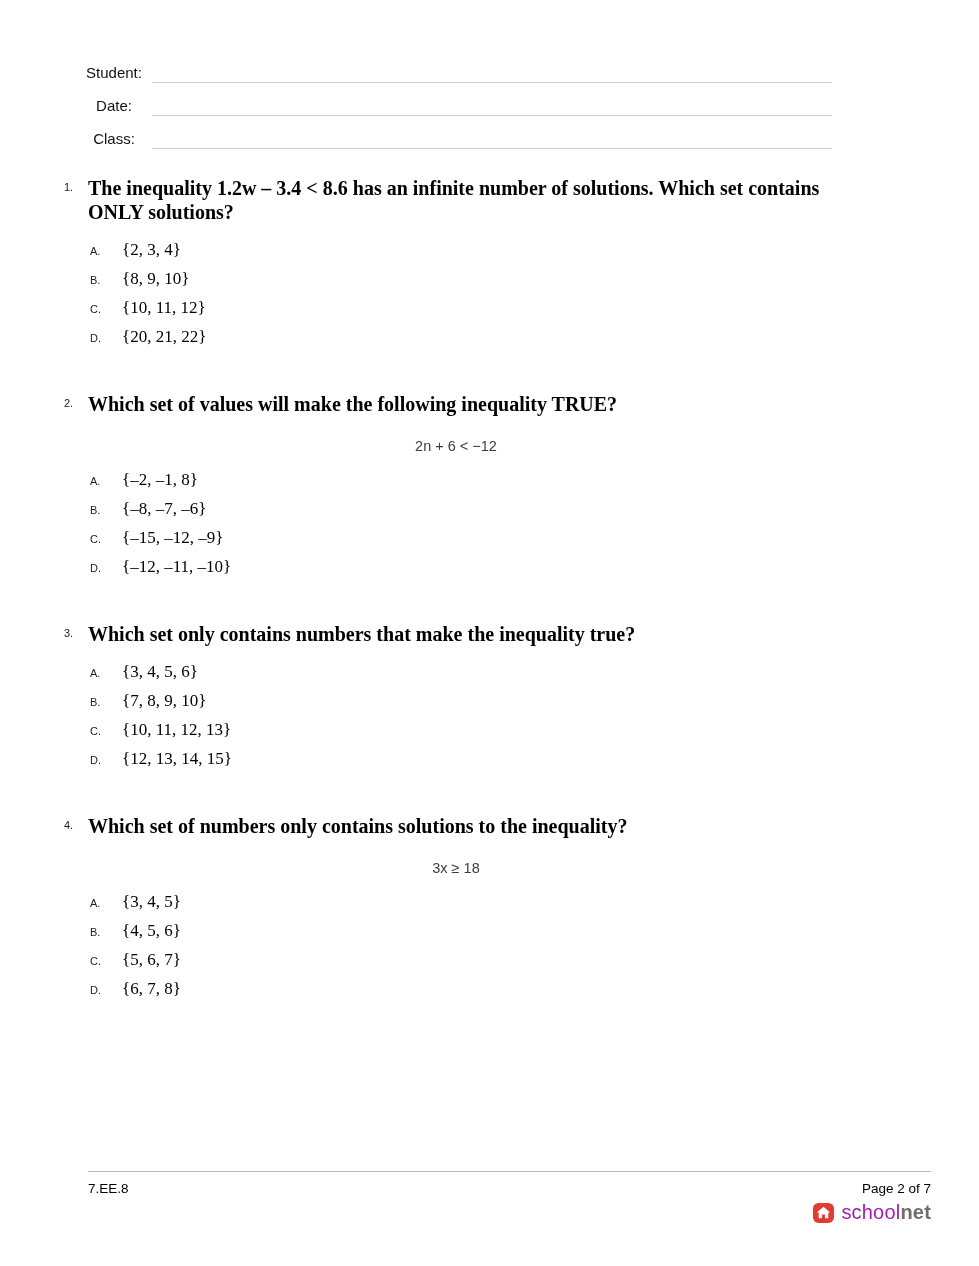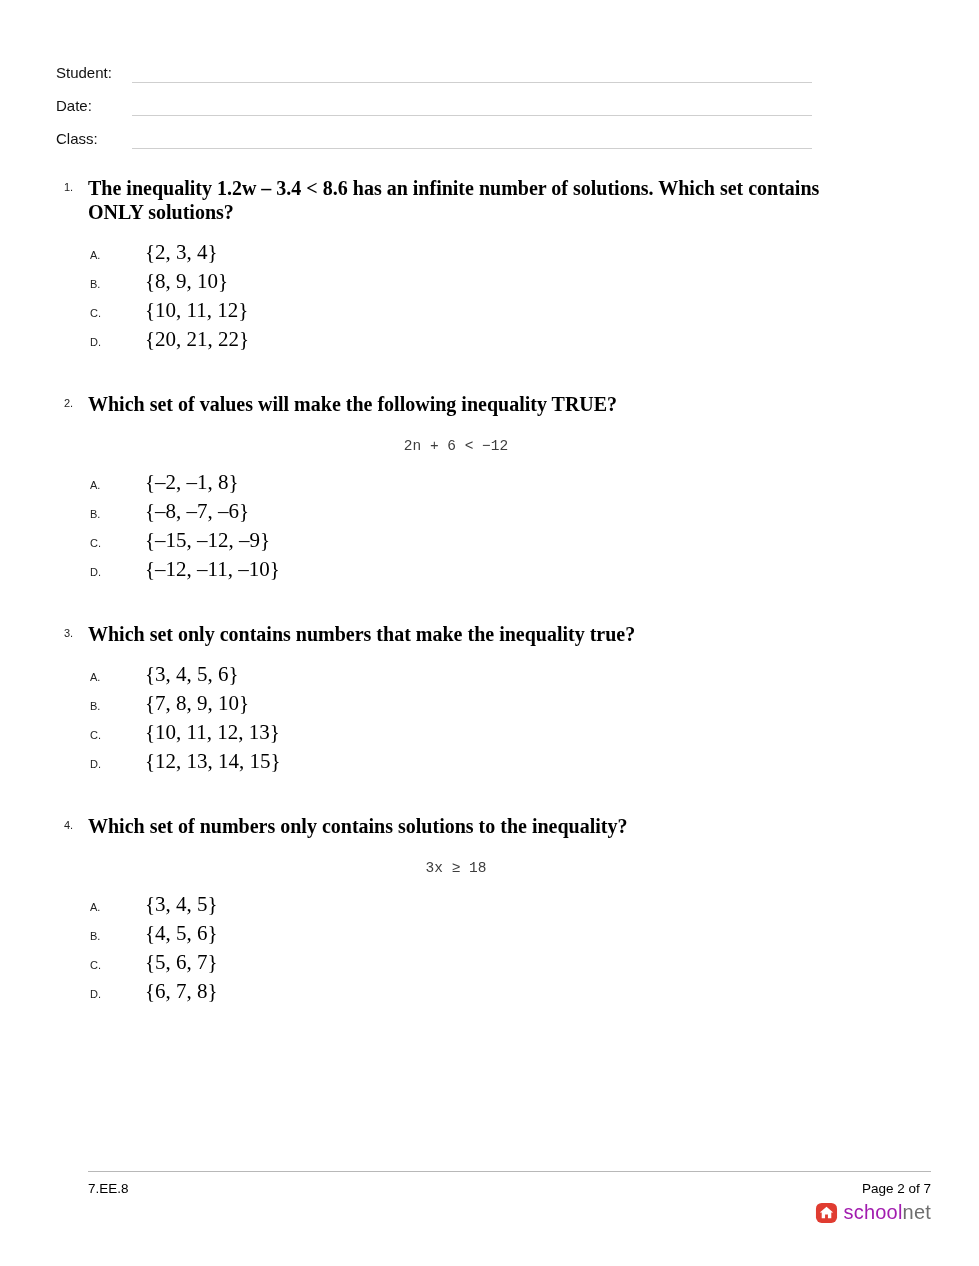--- a/index.html
+++ b/index.html
@@ -7,21 +7,21 @@
   .page {
     position: relative;
     width: 979px;
     height: 1266px;
     background: #ffffff;
     font-family: "Liberation Sans", sans-serif;
     overflow: hidden;
   }
 
   
-  .header-fields { position: absolute; top: 50px; left: 56px; width: 756px; }
+  .header-fields { position: absolute; top: 50px; left: 76px; width: 756px; text-align: center; }
   .field-row { display: flex; align-items: flex-end; height: 33px; }
   .field-label { font-size: 15px; color: #111; width: 76px; padding-bottom: 2px; }
   .field-line { flex: 1; border-bottom: 1px solid #cfcfcf; height: 100%; }
 
   
   .questions { position: absolute; top: 176px; left: 64px; width: 760px; }
   .question { margin-bottom: 36px; }
   .q-head { display: flex; }
   .q-num {
     width: 24px; flex: 0 0 24px;
@@ -29,59 +29,58 @@
   }
   .q-text {
     font-family: "Liberation Serif", serif;
     font-weight: bold;
     font-size: 20px;
     line-height: 24px;
     color: #000;
     width: 736px;
   }
   .q-equation {
-    font-family: Liberation Mono, monospace;
+    font-family: Liberation Sans, sans-serif;
     font-size: 14.5px;
     color: #3d3d3d;
     text-align: center;
     margin-top: 22px;
     width: 736px;
     margin-left: 24px;
   }
   .q-options { margin-left: 26px; margin-top: 16px; }
   .option { display: flex; align-items: baseline; height: 29px; }
   .opt-letter {
     width: 32px; flex: 0 0 32px;
     font-size: 11px; color: #222;
   }
   .opt-text {
     font-family: "Liberation Serif", serif;
-    font-size: 21px;
+    font-size: 17px;
     color: #000;
-    margin-left: 23px;
   }
 
   
   .footer { position: absolute; left: 88px; top: 1171px; width: 843px; }
   .footer-line { border-top: 1px solid #b8b8b8; height: 0; }
   .footer-row {
     display: flex; justify-content: space-between;
     margin-top: 9px; font-size: 13.5px; color: #000;
   }
   .logo-row {
     display: flex; justify-content: flex-end; align-items: center;
     margin-top: 5px; gap: 6px;
   }
   .logo-icon {
     width: 23px; height: 23px;
     display: inline-flex; align-items: center; justify-content: center;
   }
   .logo-text { font-size: 20px; letter-spacing: 0.2px; }
   .logo-school { color: #a21caf; }
-  .logo-net { color: #6e6e6e; font-weight: normal; }
+  .logo-net { color: #6e6e6e; font-weight: bold; }
 </style>
 </head>
 <body>
 
 <div class="page">
 
   <div class="header-fields">
     <div class="field-row">
       <span class="field-label">Student:</span>
       <span class="field-line"></span>

